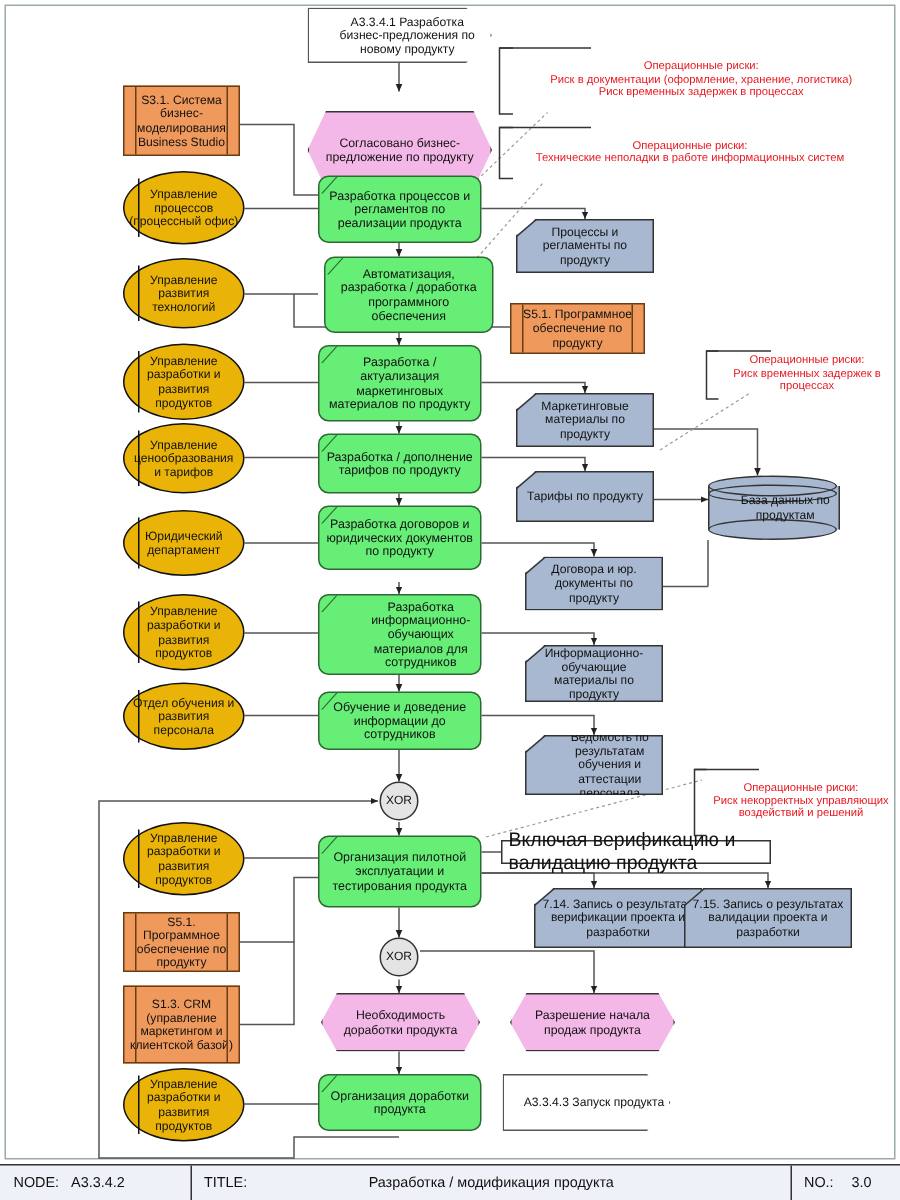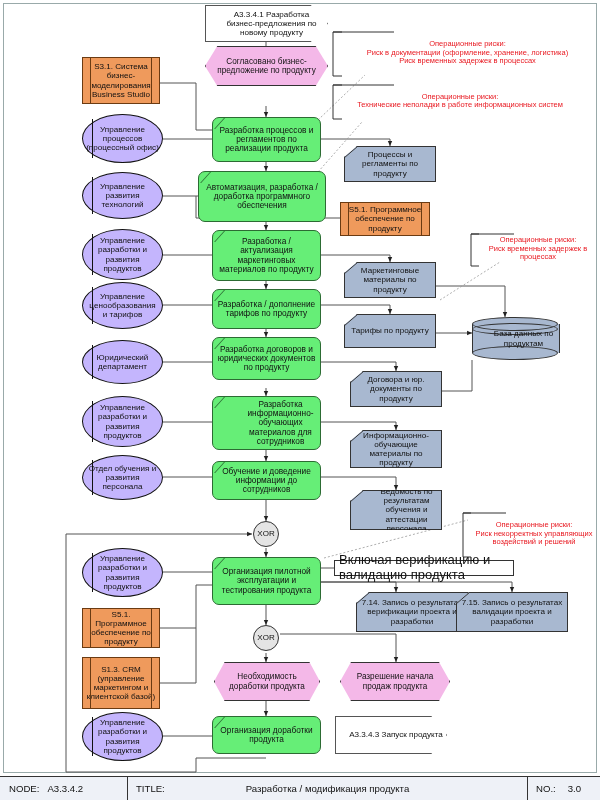--- a/index.html
+++ b/index.html
@@ -10,21 +10,21 @@
   .node .txt{display:block;width:100%;padding:0 3px;line-height:1.12;}
 
   
   .proc{ 
     background:#66ee77;border:1.3px solid #2c6b33;border-radius:7px;
     font-size:8.3px;color:#111;}
   .proc:before{content:"";position:absolute;left:0px;top:0px;width:11px;height:11px;
     border-right:1.2px solid #2c6b33;transform:skewX(-42deg);transform-origin:top left;pointer-events:none;}
 
   .oval{ 
-    background:#c4b5fd;border:1.6px solid #111;border-radius:50%;
+    background:#eab308;border:1.6px solid #111;border-radius:50%;
     font-size:8.1px;color:#111;}
   .oval:before{content:"";position:absolute;left:9px;top:9%;height:82%;border-left:1.6px solid #111;}
 
   .orange{ 
     background:#ef9a5c;border:1.2px solid #6b3b12;font-size:8.1px;color:#111;}
   .orange:before,.orange:after{content:"";position:absolute;top:0;height:100%;border-left:1.1px solid #6b3b12;}
   .orange:before{left:7px;}
   .orange:after{right:7px;}
 
   .doc{ 
@@ -181,34 +181,34 @@
 
   <div class="node risk" style="left:470px;top:513px;width:128px;height:42px;">
     <span class="txt" style="white-space:pre-line;">Операционные риски:
 Риск некорректных управляющих воздействий и решений</span>
   </div>
   <svg class="bracket" style="left:462px;top:512px;width:50px;height:46px;" viewBox="0 0 50 46">
     <path d="M9,1 L1,1 L1,45 L9,45" stroke="#333" stroke-width="1" fill="none"></path>
     <line x1="1" y1="1" x2="44" y2="1" stroke="#333" stroke-width="1"></line>
   </svg>
 
-  <div class="node hex" style="left:205px;top:46px;width:123px;height:40px;justify-content:center;">
+  <div class="node hex" style="left:205px;top:74px;width:123px;height:52px;justify-content:center;">
     <span class="txt">Согласовано бизнес-предложение по продукту</span>
   </div>
   <div class="node hex" style="left:214px;top:662px;width:106px;height:39px;">
     <span class="txt">Необходимость доработки продукта</span>
   </div>
   <div class="node hex" style="left:340px;top:662px;width:110px;height:39px;">
     <span class="txt">Разрешение начала продаж продукта</span>
   </div>
 
   <div class="node proc" style="left:212px;top:117px;width:109px;height:45px;">
     <span class="txt">Разработка процессов и регламентов по реализации продукта</span>
   </div>
-  <div class="node proc" style="left:198px;top:171px;width:128px;height:51px;">
+  <div class="node proc" style="left:216px;top:171px;width:113px;height:51px;">
     <span class="txt">Автоматизация, разработка / доработка программного обеспечения</span>
   </div>
   <div class="node proc" style="left:212px;top:230px;width:109px;height:51px;">
     <span class="txt">Разработка / актуализация маркетинговых материалов по продукту</span>
   </div>
   <div class="node proc" style="left:212px;top:289px;width:109px;height:40px;">
     <span class="txt">Разработка / дополнение тарифов по продукту</span>
   </div>
   <div class="node proc" style="left:212px;top:337px;width:109px;height:43px;">
     <span class="txt">Разработка договоров и юридических документов по продукту</span>

